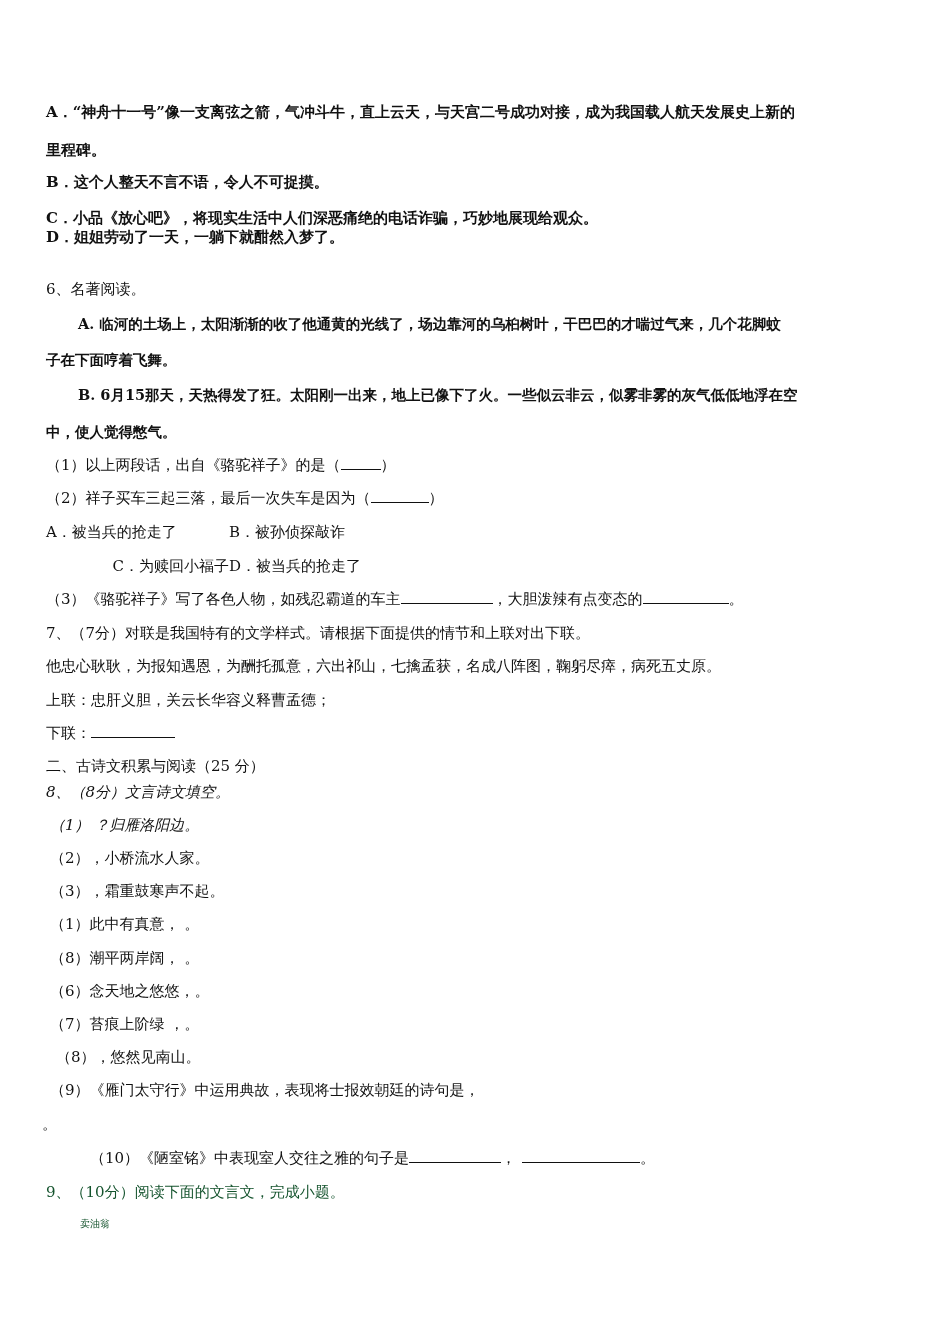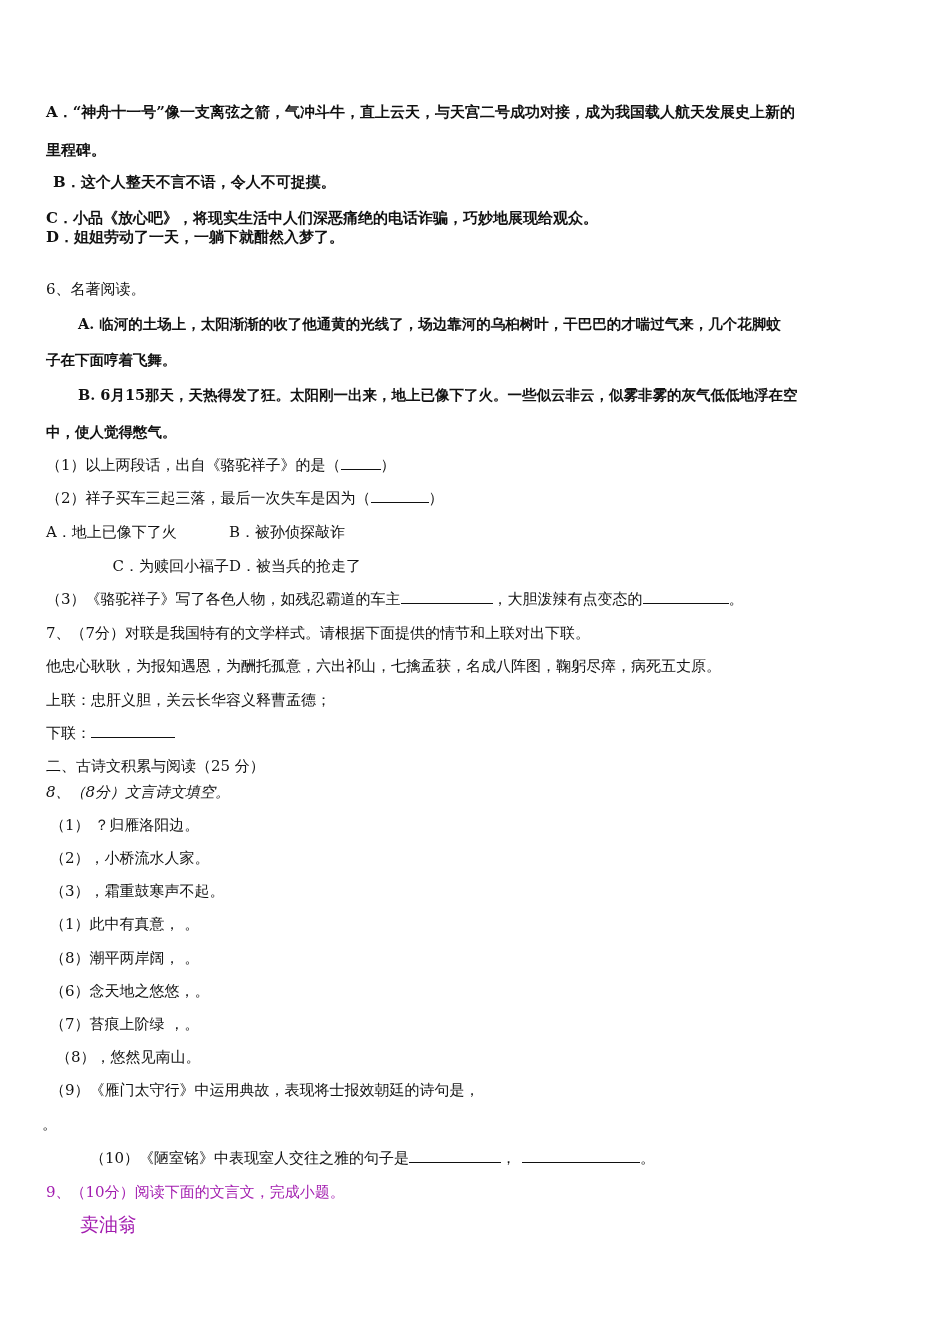--- a/index.html
+++ b/index.html
@@ -1,77 +1,77 @@
 <!DOCTYPE html>
 <html><head>
 <meta charset="utf-8">
 <style>
   html, body { margin: 0; padding: 0; background: #ffffff; }
   body { width: 950px; height: 1344px; position: relative; overflow: hidden;
          font-family: "DejaVu Serif", "Liberation Serif", serif; color: #111; }
   .line { position: absolute; left: 46px; white-space: nowrap; font-size: 15px; line-height: 20px; }
   .bold { font-weight: bold; }
   .kai { font-weight: bold; font-size: 14.5px; }
-  .gray { color: #a21caf; }
+  .gray { color: #14532d; }
   .indent { left: 78px; }
   .blank { display: inline-block; border-bottom: 1px solid #111; height: 14px; vertical-align: baseline; }
 </style>
 </head>
 <body>
 
 <div>
 
   <div class="line bold" style="top:102px;">A．“神舟十一号”像一支离弦之箭，气冲斗牛，直上云天，与天宫二号成功对接，成为我国载人航天发展史上新的</div>
   <div class="line bold" style="top:140px;">里程碑。</div>
-  <div class="line bold" style="top:172px;margin-left:7px;">B．这个人整天不言不语，令人不可捉摸。</div>
+  <div class="line bold" style="top:172px;">B．这个人整天不言不语，令人不可捉摸。</div>
   <div class="line bold" style="top:208px;">C．小品《放心吧》，将现实生活中人们深恶痛绝的电话诈骗，巧妙地展现给观众。</div>
   <div class="line bold" style="top:227px;">D．姐姐劳动了一天，一躺下就酣然入梦了。</div>
 
   <div class="line" style="top:279px;">6、名著阅读。</div>
   <div class="line kai indent" style="top:314px;">A. 临河的土场上，太阳渐渐的收了他通黄的光线了，场边靠河的乌桕树叶，干巴巴的才喘过气来，几个花脚蚊</div>
   <div class="line kai" style="top:350px;">子在下面哼着飞舞。</div>
   <div class="line kai indent" style="top:385px;">B. 6月15那天，天热得发了狂。太阳刚一出来，地上已像下了火。一些似云非云，似雾非雾的灰气低低地浮在空</div>
   <div class="line kai" style="top:422px;">中，使人觉得憋气。</div>
 
   <div class="line" style="top:455px;">
     <span>（1）以上两段话，出自《骆驼祥子》的是（</span><span class="blank" style="width:40px;"></span><span>）</span>
   </div>
   <div class="line" style="top:488px;">
     <span>（2）祥子买车三起三落，最后一次失车是因为（</span><span class="blank" style="width:58px;"></span><span>）</span>
   </div>
   <div class="line" style="top:522px;">
-    <span style="display:inline-block;width:183px;">A．地上已像下了火</span><span>B．被孙侦探敲诈</span>
+    <span style="display:inline-block;width:183px;">A．被当兵的抢走了</span><span>B．被孙侦探敲诈</span>
   </div>
   <div class="line" style="top:556px;text-align:right;">
     <span style="display:inline-block;width:183px;">C．为赎回小福子</span><span>D．被当兵的抢走了</span>
   </div>
   <div class="line" style="top:589px;">
     <span>（3）《骆驼祥子》写了各色人物，如残忍霸道的车主</span><span class="blank" style="width:92px;"></span><span>，大胆泼辣有点变态的</span><span class="blank" style="width:86px;"></span><span>。</span>
   </div>
 
   <div class="line" style="top:623px;">7、（7分）对联是我国特有的文学样式。请根据下面提供的情节和上联对出下联。</div>
   <div class="line" style="top:656px;">他忠心耿耿，为报知遇恩，为酬托孤意，六出祁山，七擒孟获，名成八阵图，鞠躬尽瘁，病死五丈原。</div>
   <div class="line" style="top:690px;">上联：忠肝义胆，关云长华容义释曹孟德；</div>
   <div class="line" style="top:723px;">
     <span>下联：</span><span class="blank" style="width:84px;"></span>
   </div>
 
   <div class="line" style="top:756px;">二、古诗文积累与阅读（25 分）</div>
   <div class="line" style="top:782px;font-style:italic;">8、（8分）文言诗文填空。</div>
 
-  <div class="line" style="top:815px;left:50px;">（1） ？归雁洛阳边。</div>
+  <div class="line" style="top:815px;left:50px;font-style:italic;">（1） ？归雁洛阳边。</div>
   <div class="line" style="top:848px;left:50px;">（2），小桥流水人家。</div>
   <div class="line" style="top:881px;left:50px;">（3），霜重鼓寒声不起。</div>
   <div class="line" style="top:914px;left:50px;">（1）此中有真意，  。</div>
   <div class="line" style="top:948px;left:50px;">（8）潮平两岸阔，  。</div>
   <div class="line" style="top:981px;left:50px;">（6）念天地之悠悠，。</div>
   <div class="line" style="top:1014px;left:50px;">（7）苔痕上阶绿 ，。</div>
   <div class="line" style="top:1047px;left:56px;">（8），悠然见南山。</div>
   <div class="line" style="top:1080px;left:50px;">（9）《雁门太守行》中运用典故，表现将士报效朝廷的诗句是，</div>
   <div class="line" style="top:1114px;left:42px;">。</div>
   <div class="line" style="top:1148px;left:50px;margin-left:40px;">
     <span>（10）《陋室铭》中表现室人交往之雅的句子是</span><span class="blank" style="width:92px;"></span><span>，</span><span class="blank" style="width:118px;margin-left:6px;"></span><span>。</span>
   </div>
 
   <div class="line gray" style="top:1182px;">9、（10分）阅读下面的文言文，完成小题。</div>
-  <div class="line gray" style="top:1214px;left:80px;font-size:19px;">卖油翁</div>
+  <div class="line gray" style="top:1214px;left:80px;font-size:10px;">卖油翁</div>
 
 </div>
 
 </body></html>

